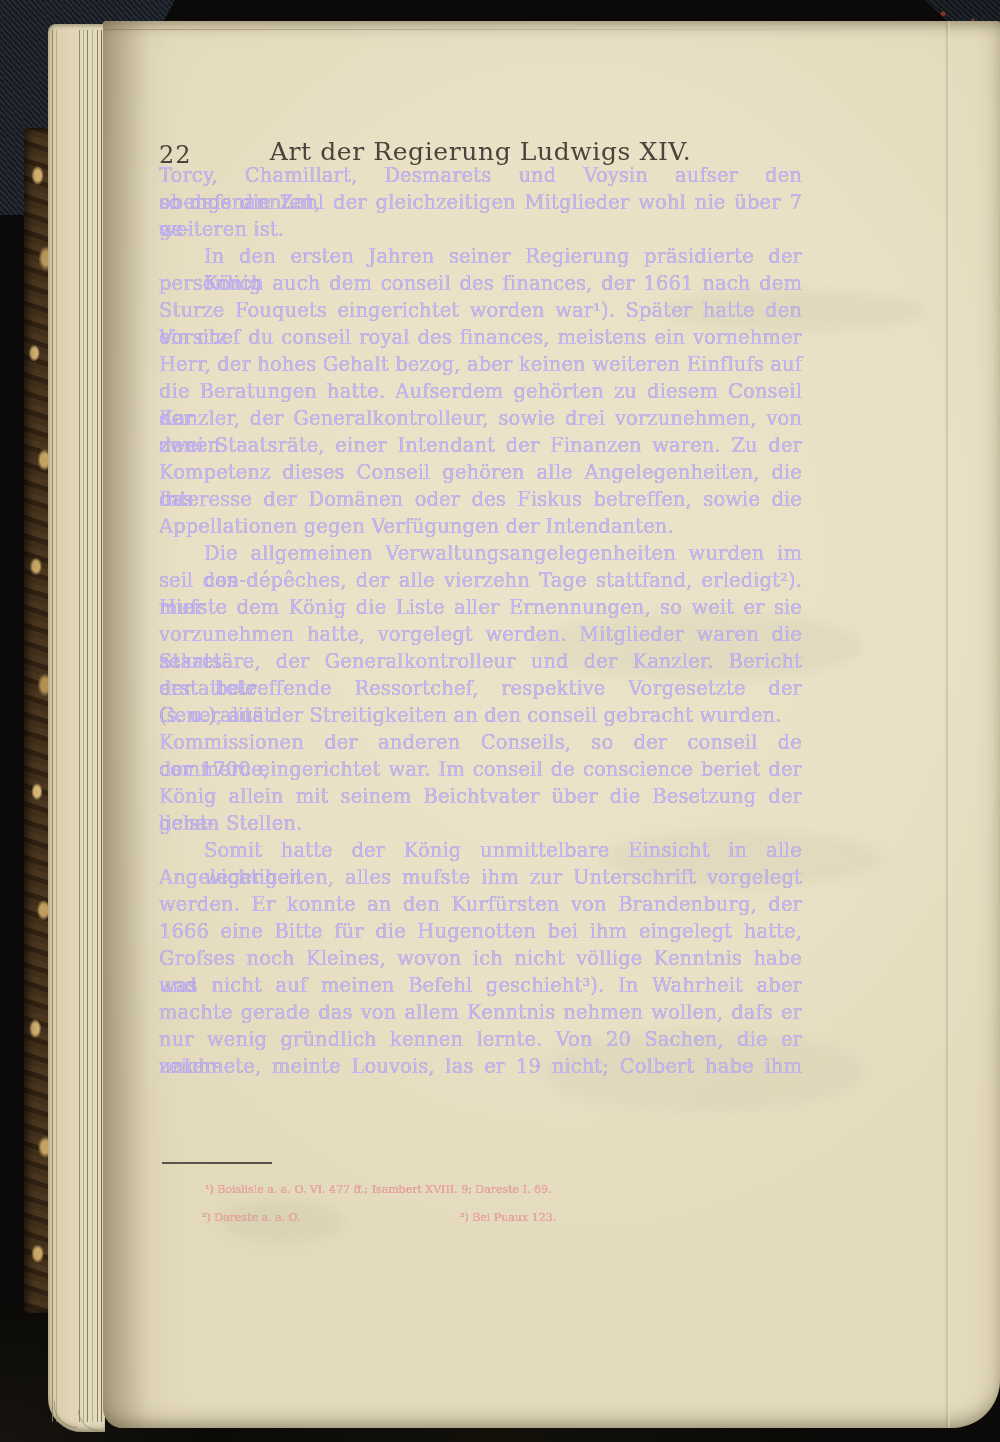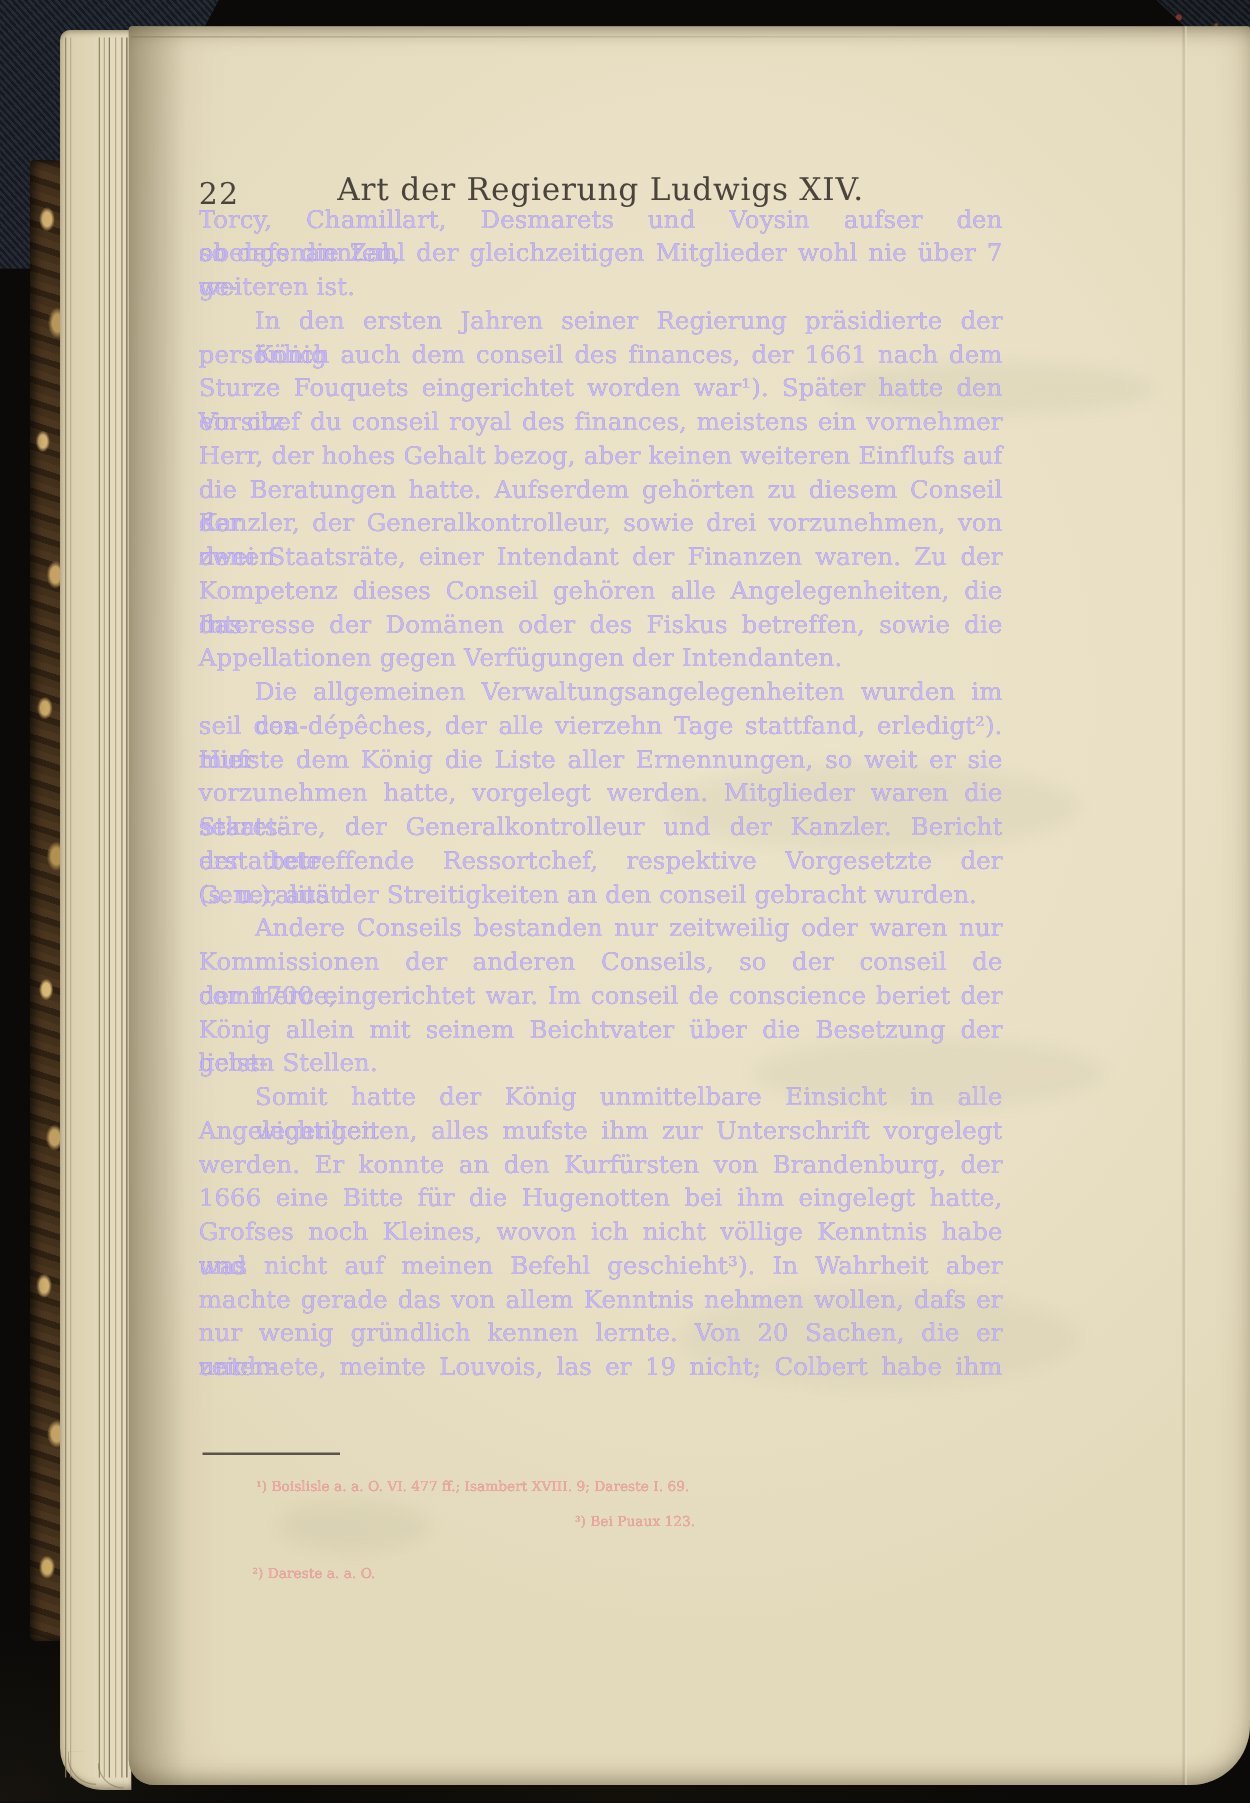--- a/index.html
+++ b/index.html
@@ -92,21 +92,21 @@
   .rhead { text-align:center; font-size:25px; letter-spacing:.6px; padding-top:1px; }
   .bodytext { position:absolute; left:159px; top:162px; width:643px; color:#c4b5fd; }
   .line { height:27px; line-height:27px; font-size:19.5px; letter-spacing:.1px;
     text-shadow:0 0 .5px rgba(70,64,58,.55); white-space:nowrap; }
   .line.just { white-space:normal; text-align:justify; text-align-last:justify; }
   .line.indent { padding-left:45px; }
   .fnrule { position:absolute; left:162px; top:1162px; width:110px; height:2px; background:#5c544a; }
   .fn { position:absolute; color:#fca5a5; font-size:11px; line-height:24px;
     text-shadow:0 0 .5px rgba(74,68,60,.5); white-space:nowrap; }
   .fn1 { left:205px; top:1178px; }
-  .fn2 { left:202px; top:1206px;margin-top:41px; }
+  .fn2 { left:202px; top:1206px; }
   .fn3 { left:460px; top:1206px;text-align:center; }
 </style>
 </head>
 <body>
 
 <div class="scan-bg"></div>
 <div class="cloth-corner-tl"></div>
 <div class="cloth-corner-tr"></div>
 <div class="marble-top"></div>
 <div class="marble-spine"></div>
@@ -155,21 +155,20 @@
     <div class="line just">Kompetenz dieses Conseil gehören alle Angelegenheiten, die das</div>
     <div class="line just">Interesse der Domänen oder des Fiskus betreffen, sowie die</div>
     <div class="line">Appellationen gegen Verfügungen der Intendanten.</div>
     <div class="line just indent">Die allgemeinen Verwaltungsangelegenheiten wurden im con-</div>
     <div class="line just">seil des dépêches, der alle vierzehn Tage stattfand, erledigt²). Hier</div>
     <div class="line just">mufste dem König die Liste aller Ernennungen, so weit er sie</div>
     <div class="line just">vorzunehmen hatte, vorgelegt werden. Mitglieder waren die Staats-</div>
     <div class="line just">sekretäre, der Generalkontrolleur und der Kanzler. Bericht erstattete</div>
     <div class="line just">der betreffende Ressortchef, respektive Vorgesetzte der Generalität</div>
     <div class="line">(s. u.), aus der Streitigkeiten an den conseil gebracht wurden.</div>
-    <div class="line just indent">Andere Conseils bestanden nur zeitweilig oder waren nur</div>
     <div class="line just">Kommissionen der anderen Conseils, so der conseil de commerce,</div>
     <div class="line just">der 1700 eingerichtet war. Im conseil de conscience beriet der</div>
     <div class="line just">König allein mit seinem Beichtvater über die Besetzung der geist-</div>
     <div class="line">lichen Stellen.</div>
     <div class="line just indent">Somit hatte der König unmittelbare Einsicht in alle wichtigen</div>
     <div class="line just">Angelegenheiten, alles mufste ihm zur Unterschrift vorgelegt</div>
     <div class="line just">werden. Er konnte an den Kurfürsten von Brandenburg, der</div>
     <div class="line just">1666 eine Bitte für die Hugenotten bei ihm eingelegt hatte,</div>
     <div class="line just">Grofses noch Kleines, wovon ich nicht völlige Kenntnis habe und</div>
     <div class="line just">was nicht auf meinen Befehl geschieht³). In Wahrheit aber</div>

